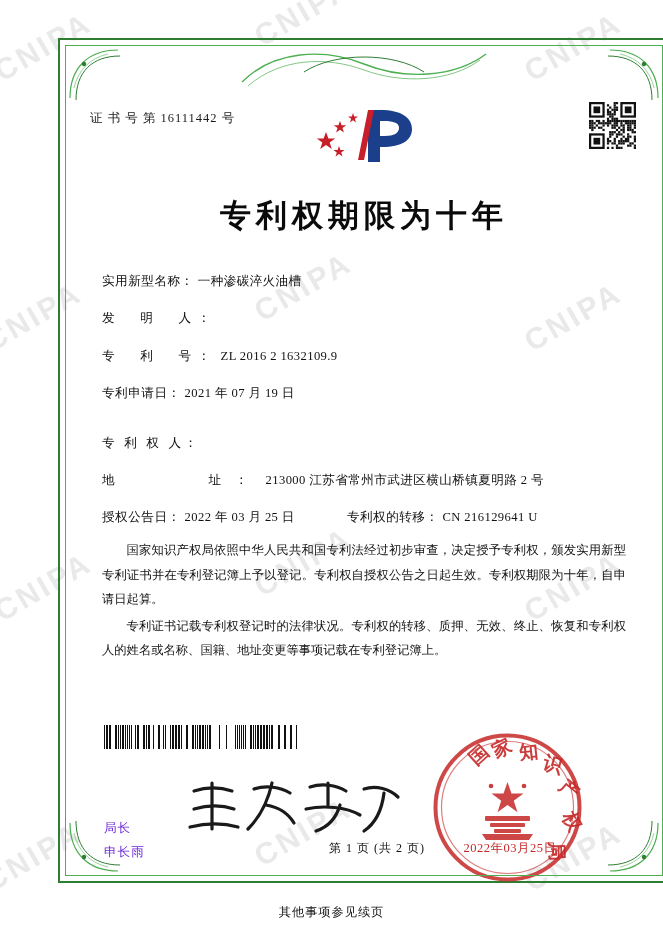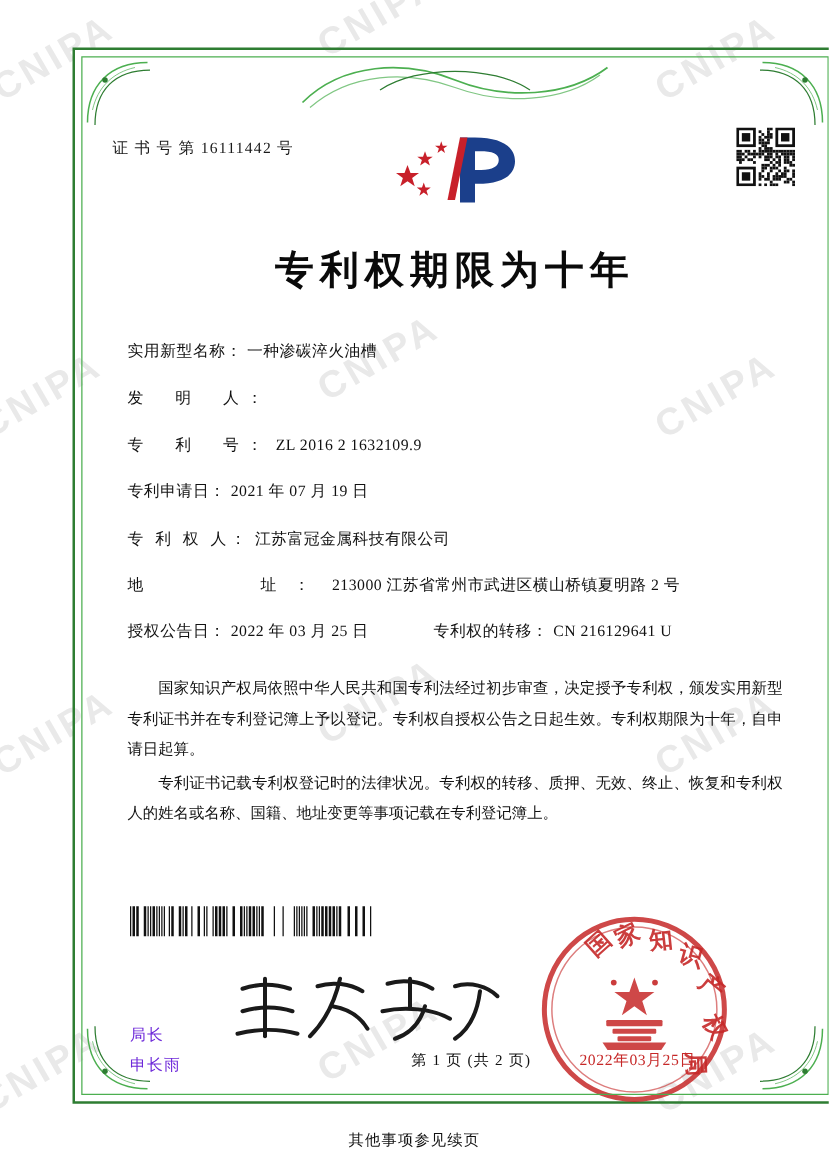--- a/index.html
+++ b/index.html
@@ -133,21 +133,21 @@
     display: flex;
     align-items: baseline;
     margin-bottom: 18.5px;
     line-height: 1.5;
   }
   .lab {
     white-space: nowrap;
     letter-spacing: 0.5px;
   }
   .lab.sp2 { letter-spacing: 6.5px; }
-  .lab.sp3 { letter-spacing: 3.2px; }
+  .lab.sp3 { letter-spacing: 3.2px; margin-top: 12px; }
   .lab.sp4 { letter-spacing: 14px; }
   .val {
     margin-left: 4px;
     letter-spacing: 0.4px;
   }
   .row.split { justify-content: flex-start; }
   .right-group {
     margin-left: 52px;
     display: flex;
     align-items: baseline;
@@ -501,21 +501,20 @@
       <div class="row">
         <span class="lab sp2">专　利　号：</span>
         <span class="val">ZL 2016 2 1632109.9</span>
       </div>
       <div class="row">
         <span class="lab">专利申请日：</span>
         <span class="val">2021 年 07 月 19 日</span>
       </div>
       <div class="row">
         <span class="lab sp3">专 利 权 人：</span>
-        <span class="val">江苏富冠金属科技有限公司</span>
       </div>
       <div class="row">
         <span class="lab sp4">地　　　址：</span>
         <span class="val">213000 江苏省常州市武进区横山桥镇夏明路 2 号</span>
       </div>
       <div class="row split">
         <span class="lab">授权公告日：</span>
         <span class="val">2022 年 03 月 25 日</span>
         <span class="right-group">
           <span class="lab">专利权的转移：</span>

